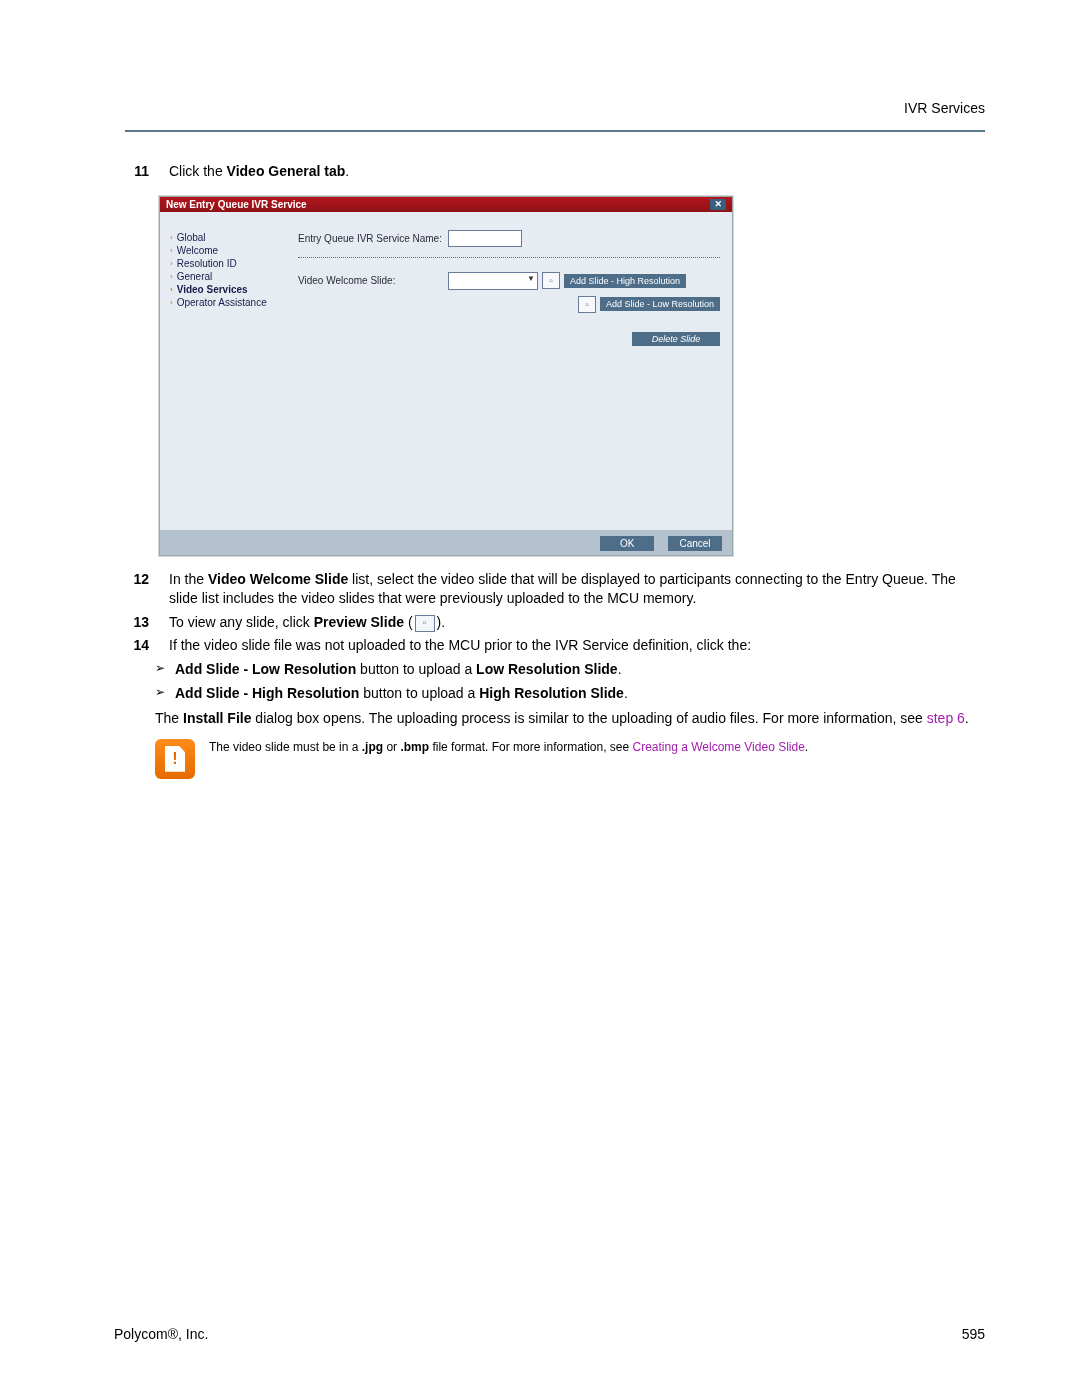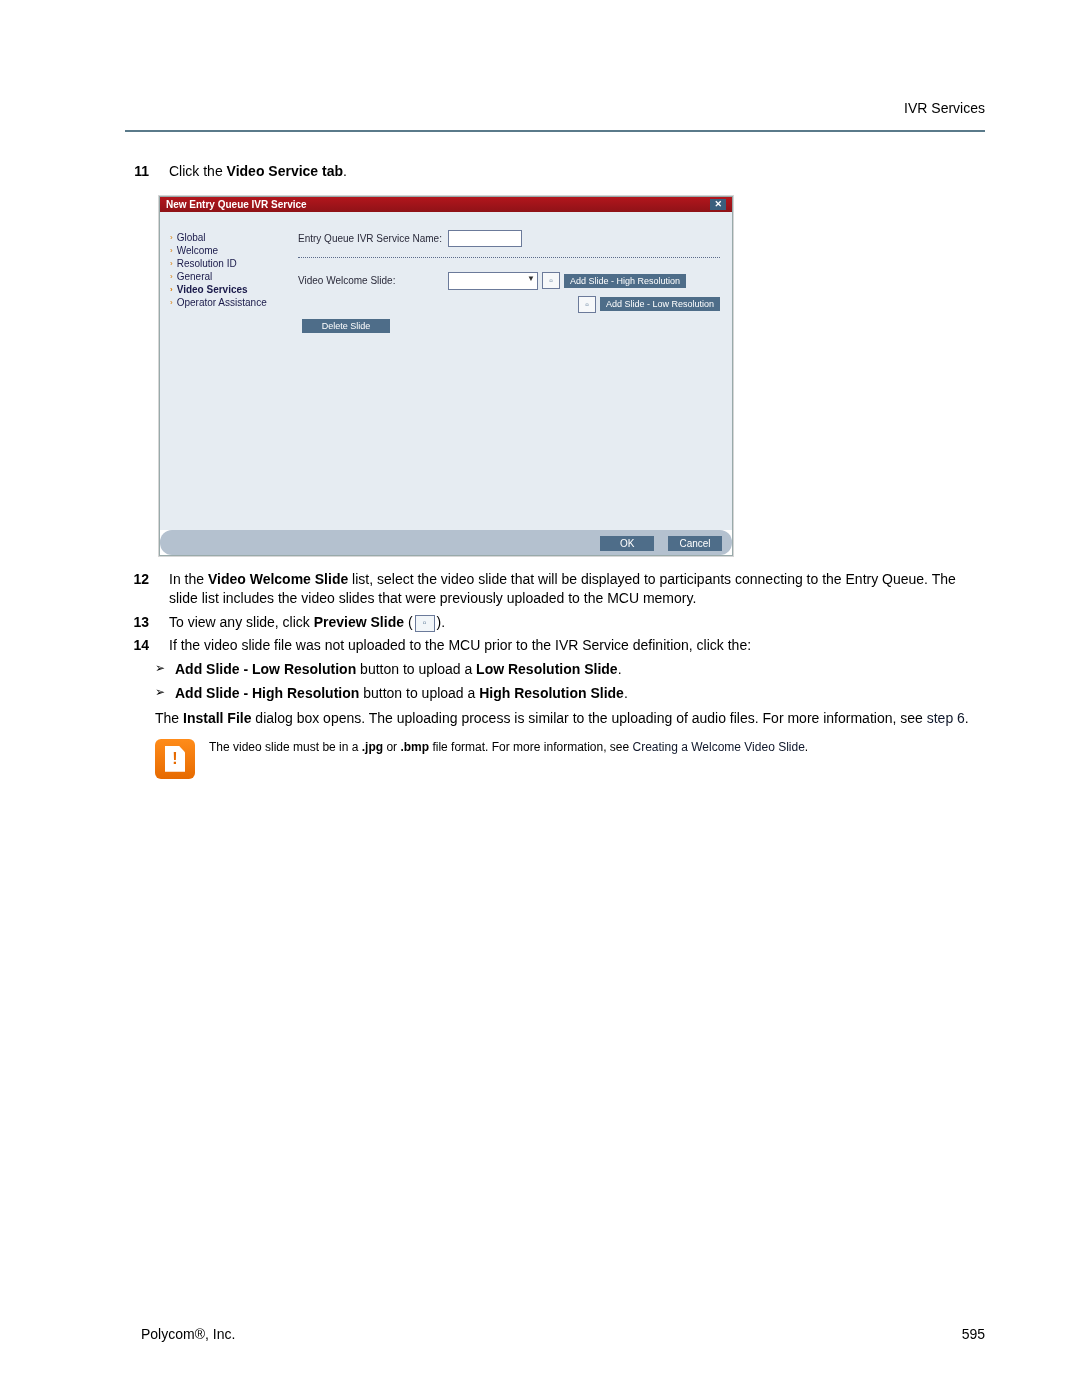--- a/index.html
+++ b/index.html
@@ -42,21 +42,21 @@
   }
   .step-body {
     flex: 1;
   }
   .step-body-indent {
     margin-left: 30px;
     line-height: 1.4;
     margin-top: 2px;
   }
   .bold { font-weight: bold; }
-  .link { color: #0f172a; cursor: pointer; }
+  .link { color: #a21caf; cursor: pointer; }
 
   
   .shot {
     margin: 14px 0 14px 34px;
     width: 572px;
     border: 1px solid #9aa;
     box-shadow: 0 0 0 1px #d6d6d6;
     font-family: Arial, sans-serif;
   }
   .titlebar {
@@ -160,21 +160,20 @@
     margin-left: 4px;
     min-width: 100px;
     display: inline-block;
     text-align: center;
     cursor: pointer;
   }
   .dlg-footer {
     background: #b4c1cf;
     padding: 4px 10px;
     text-align: right;
-    border-radius: 12px;
   }
   .btn-ft {
     background: #4e6d89;
     color: #fff;
     font-size: 10px;
     padding: 2px 0;
     margin-left: 10px;
     width: 54px;
     display: inline-block;
     text-align: center;
@@ -244,38 +243,38 @@
     text-align: center;
     font-size: 10px;
     color: #4a6a8a;
     line-height: 14px;
     margin: 0 2px;
   }
 
   .footer {
     position: absolute;
     bottom: 55px;
-    left: 141px;
+    left: 114px;
     right: 95px;
     font-size: 14px;
     display: flex;
     justify-content: space-between;
   }
 </style>
 </head>
 <body>
 
 <div class="page">
   <div class="hdr-right">IVR Services</div>
   <hr class="hr">
 
   <div class="step">
     <div class="step-num">11</div>
     <div class="step-body">
-      <span>Click the </span><span class="bold">Video Service tab</span><span>.</span>
+      <span>Click the </span><span class="bold">Video General tab</span><span>.</span>
     </div>
   </div>
 
   <div class="shot">
     <div class="titlebar">
       <span>New Entry Queue IVR Service</span>
       <span class="close-x">✕</span>
     </div>
     <div class="dlg-body">
       <div class="sidebar">
@@ -313,21 +312,21 @@
         <div class="panel-row">
           <div class="panel-label">Video Welcome Slide:</div>
           <div class="panel-select"></div>
           <span class="preview-icon">▫</span>
           <span class="btn-blue">Add Slide - High Resolution</span>
         </div>
         <div class="panel-row" style="justify-content:flex-end; margin-top:6px;">
           <span class="preview-icon">▫</span>
           <span class="btn-blue">Add Slide - Low Resolution</span>
         </div>
-        <div class="panel-row" style="margin-top:6px;">
+        <div class="panel-row" style="justify-content:flex-end; margin-top:19px;font-style:italic;">
           <span class="btn-blue" style="min-width:76px;">Delete Slide</span>
         </div>
       </div>
     </div>
     <div class="dlg-footer">
       <span class="btn-ft">OK</span>
       <span class="btn-ft">Cancel</span>
     </div>
   </div>
 

